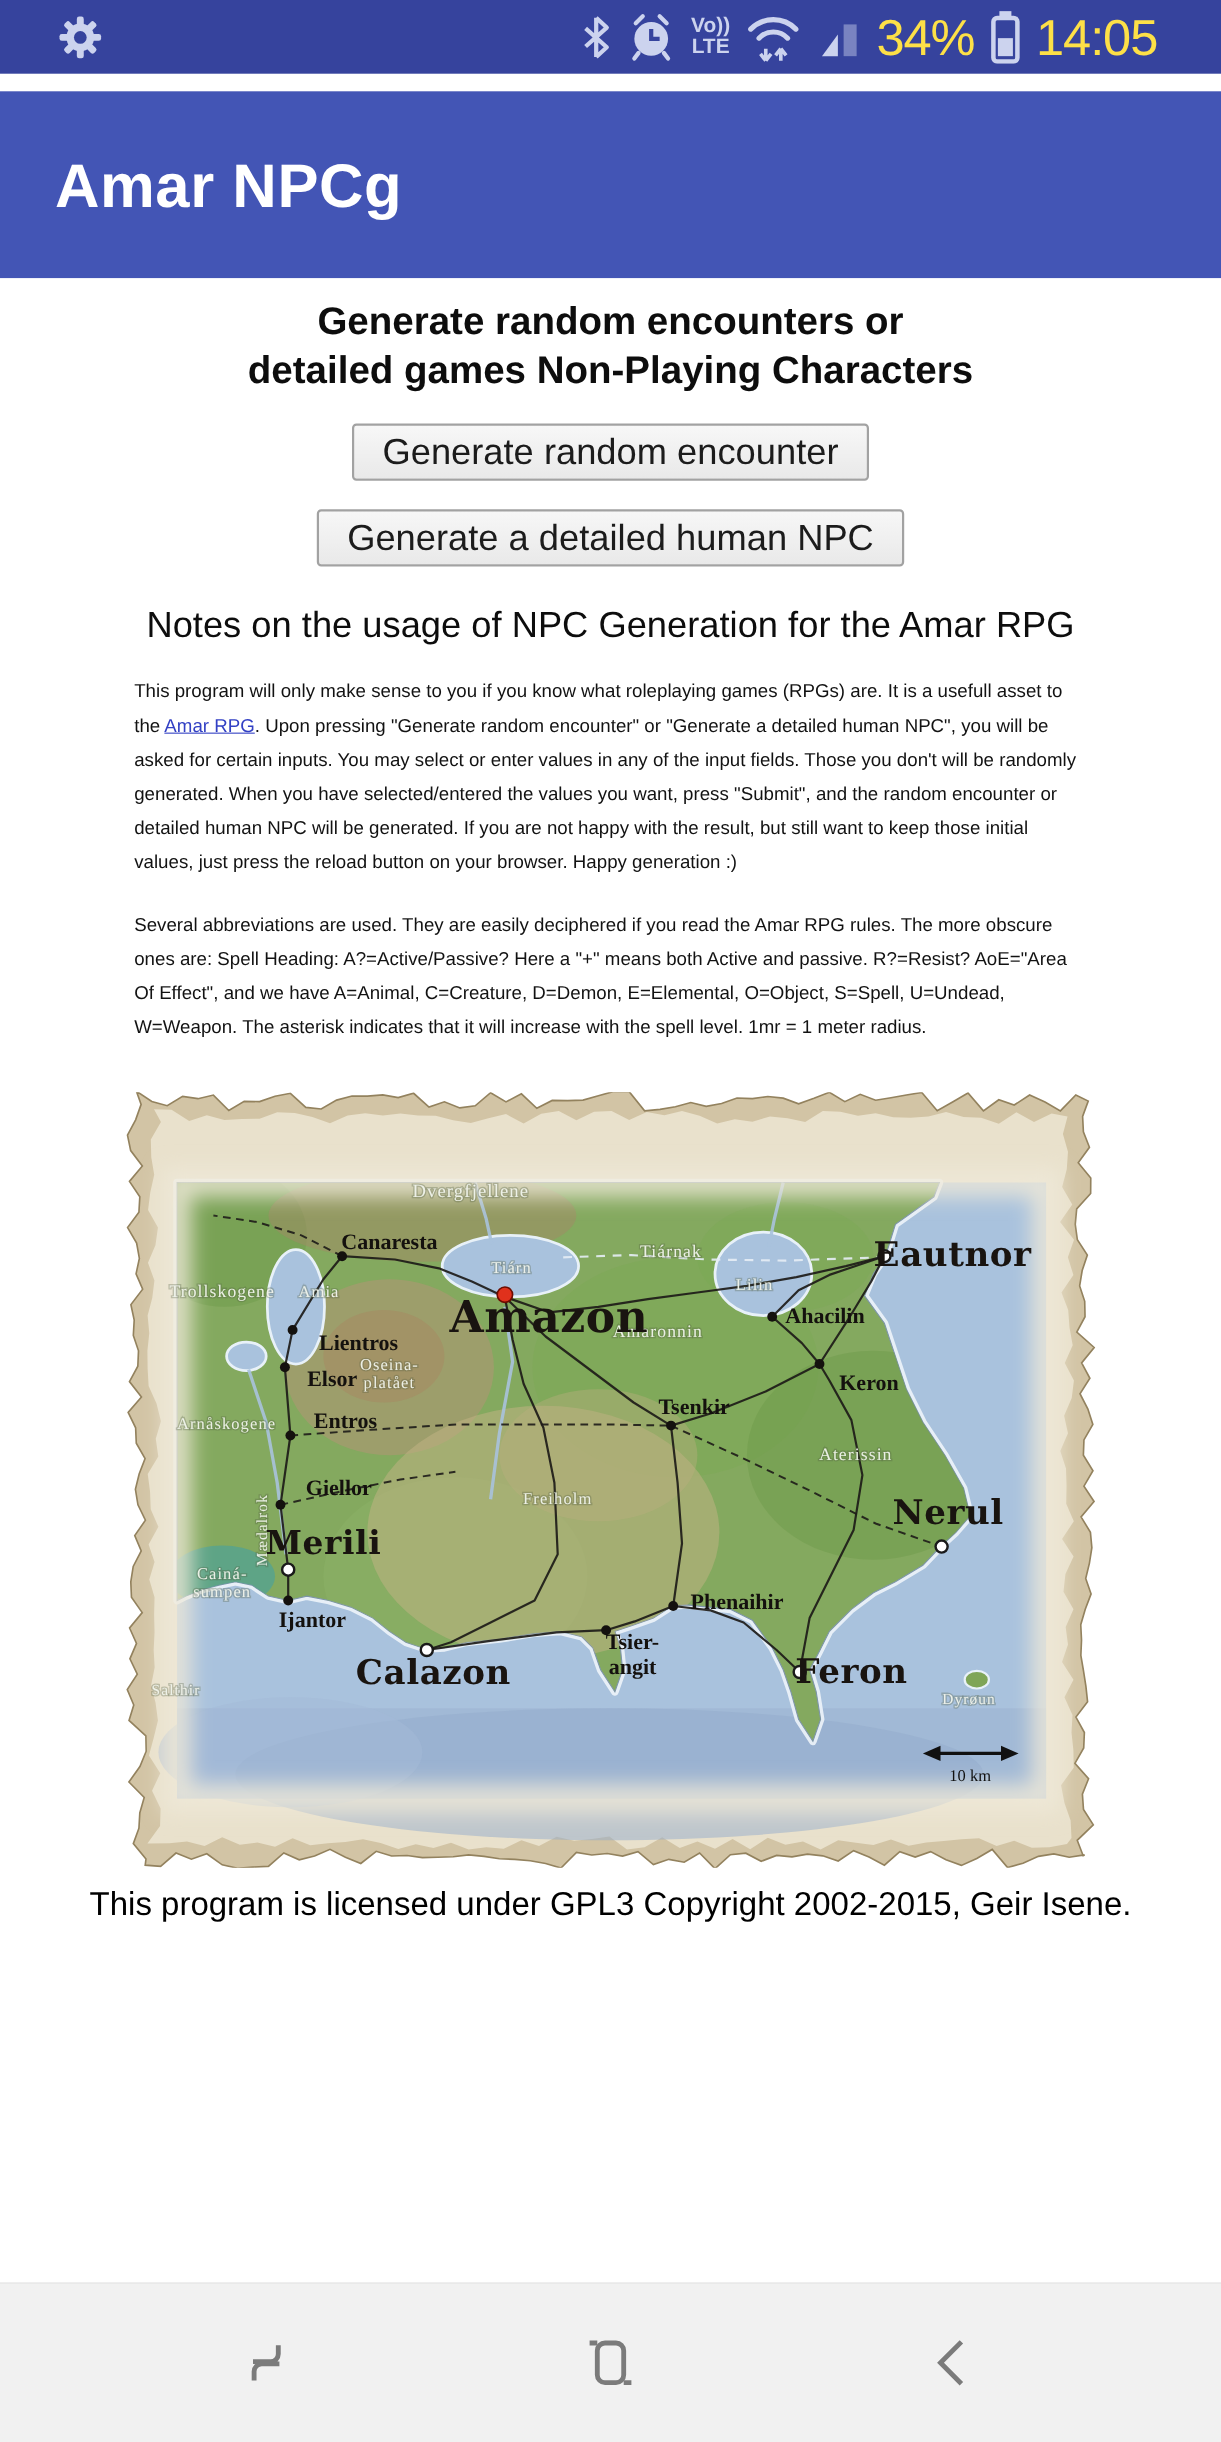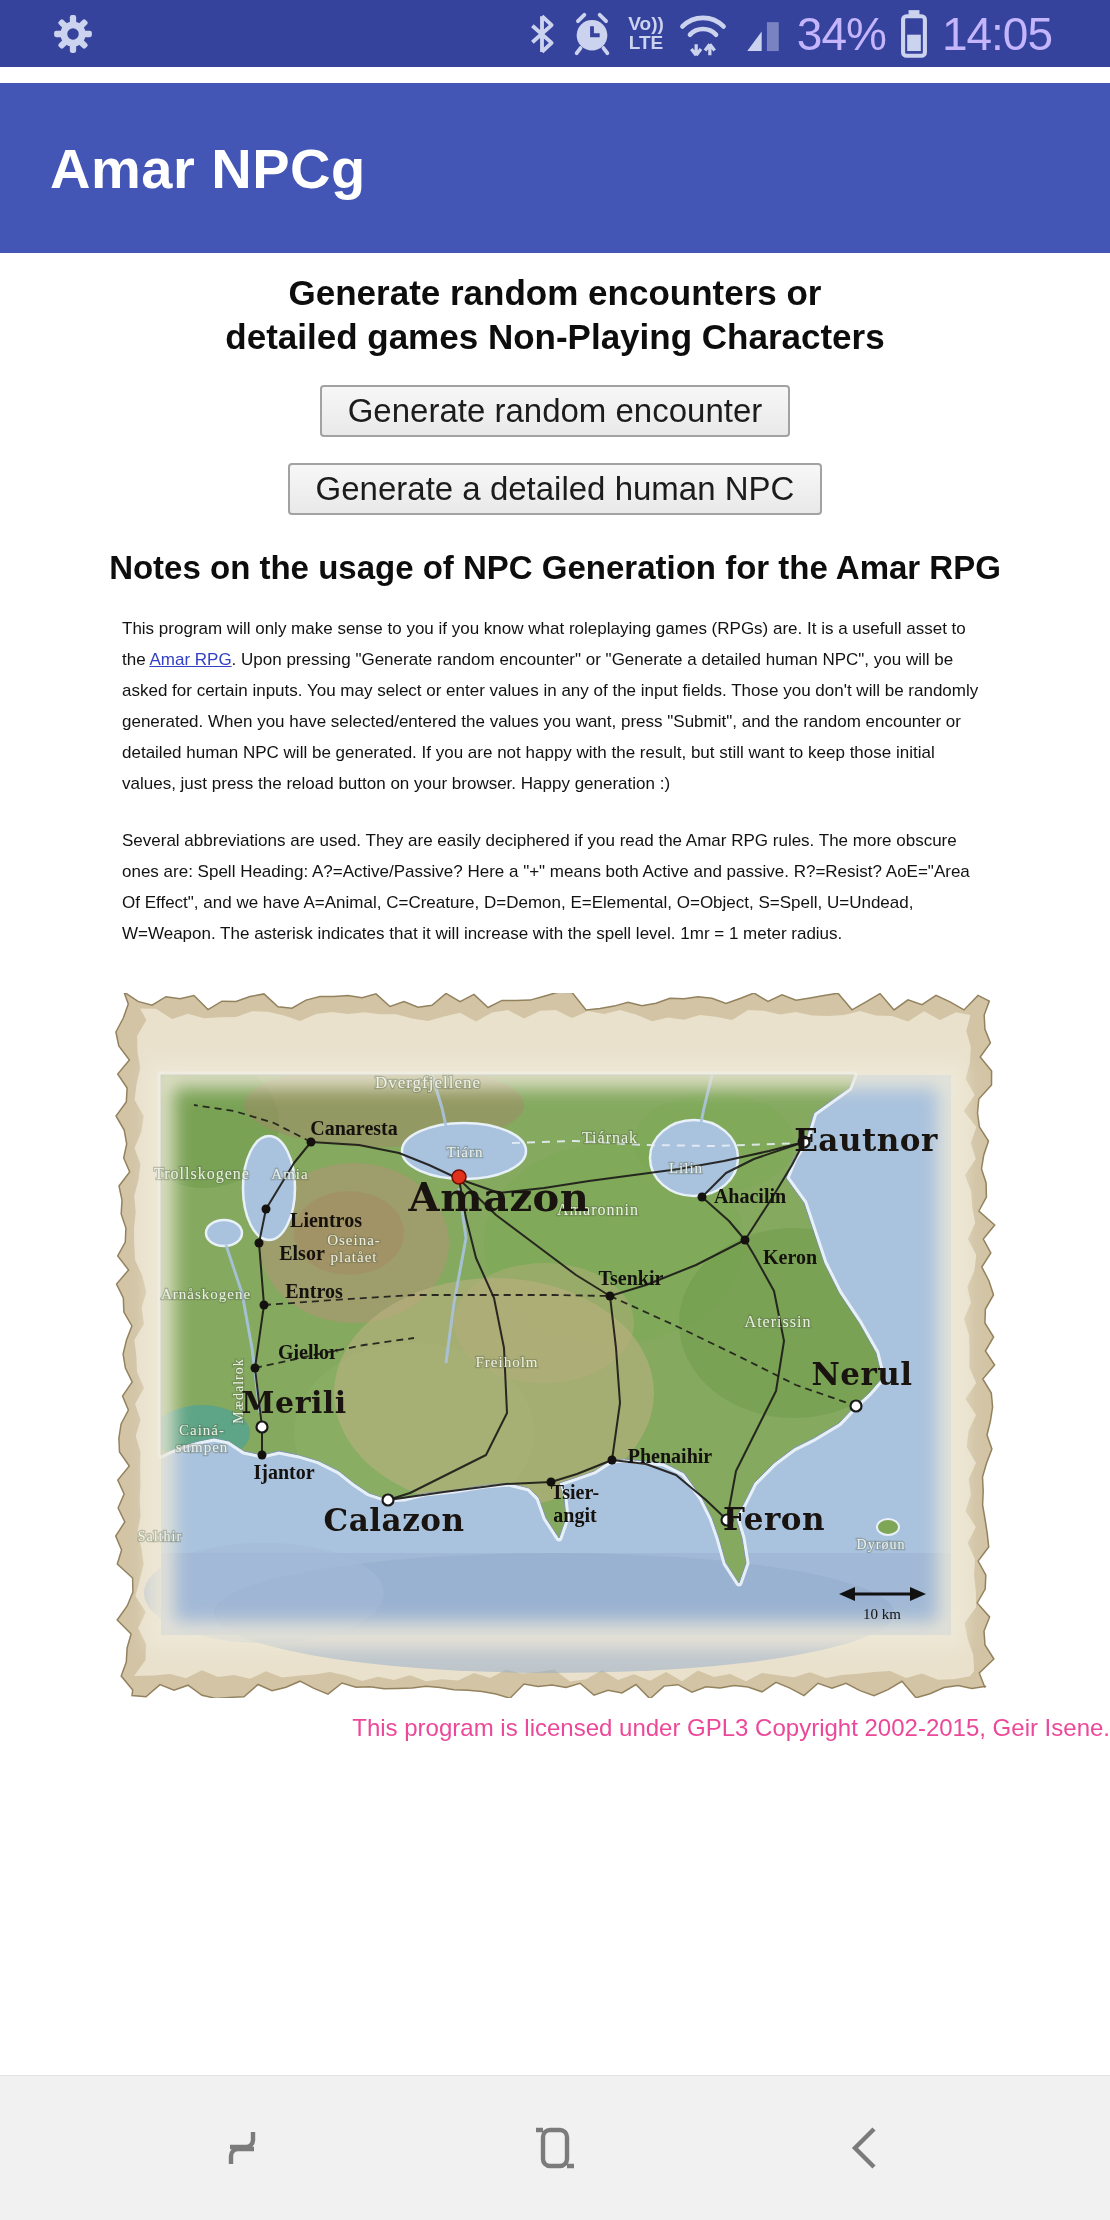--- a/index.html
+++ b/index.html
@@ -3,41 +3,41 @@
 <meta charset="utf-8">
 <style>
   html,body{margin:0;padding:0;background:#fff;}
   body{width:1110px;height:2220px;overflow:hidden;font-family:"Liberation Sans",sans-serif;}
   .phone{width:1110px;height:2220px;display:flex;flex-direction:column;background:#ffffff;position:relative;}
 
   
   .status-bar{height:67px;background:#36439d;display:flex;align-items:center;justify-content:space-between;
     padding:0 58px 0 52px;box-sizing:border-box;color:#ccd3ee;flex:none;}
   .status-right{display:flex;align-items:center;gap:13px;}
-  .status-text{font-size:46px;color:#c4b5fd;letter-spacing:-1px;}
+  .status-text{font-size:46px;color:#fde047;letter-spacing:-1px;}
   .sicon{display:block;}
 
   
   .app-header{height:170px;background:#4355b5;display:flex;align-items:center;padding-left:50px;flex:none;margin-top:16px;}
   .app-title{color:#ffffff;font-size:56px;font-weight:bold;letter-spacing:.5px;}
 
   
   .content{flex:1 1 auto;background:#fff;}
   .page-heading{margin:18px 12px 0;text-align:center;font-size:35px;line-height:44px;font-weight:bold;color:#0d0d0d;}
   .page-heading span{display:block;}
   .btn-row{text-align:center;}
   .btn-row.first{margin-top:26px;}
   .btn-row.second{margin-top:26px;}
   .gen-btn{font-family:"Liberation Sans",sans-serif;font-size:33px;color:#1c1c1c;
     background:linear-gradient(#f7f7f7,#e9e9e9);border:2px solid #a2a2a2;border-radius:4px;padding:5px 26px;}
-  .notes-heading{margin:34px 0 0;text-align:center;font-size:33px;font-weight:bold;color:#0d0d0d;}
+  .notes-heading{margin:34px 0 0;text-align:center;font-size:33px;font-weight:normal;color:#0d0d0d;}
   .body-text{font-size:17px;line-height:31px;color:#121212;margin:26px 122px 0;}
   .body-text a{color:#3240c4;text-decoration:underline;}
   .map-wrap{width:882px;margin:44px auto 0;}
-  .license{margin:12px 0 0;text-align:right;font-size:24px;color:#ec4899;}
+  .license{margin:12px 0 0;text-align:center;font-size:30px;color:#000000;}
 
   
   .nav-bar{height:145px;flex:none;background:#f1f1f1;border-top:1px solid #e3e3e3;display:flex;align-items:center;
     justify-content:space-between;padding:0 212px;box-sizing:border-box;margin-top:auto;}
   .nav-btn{width:60px;height:60px;display:flex;align-items:center;justify-content:center;}
 </style>
 </head>
 <body>
 
 <div class="phone">

